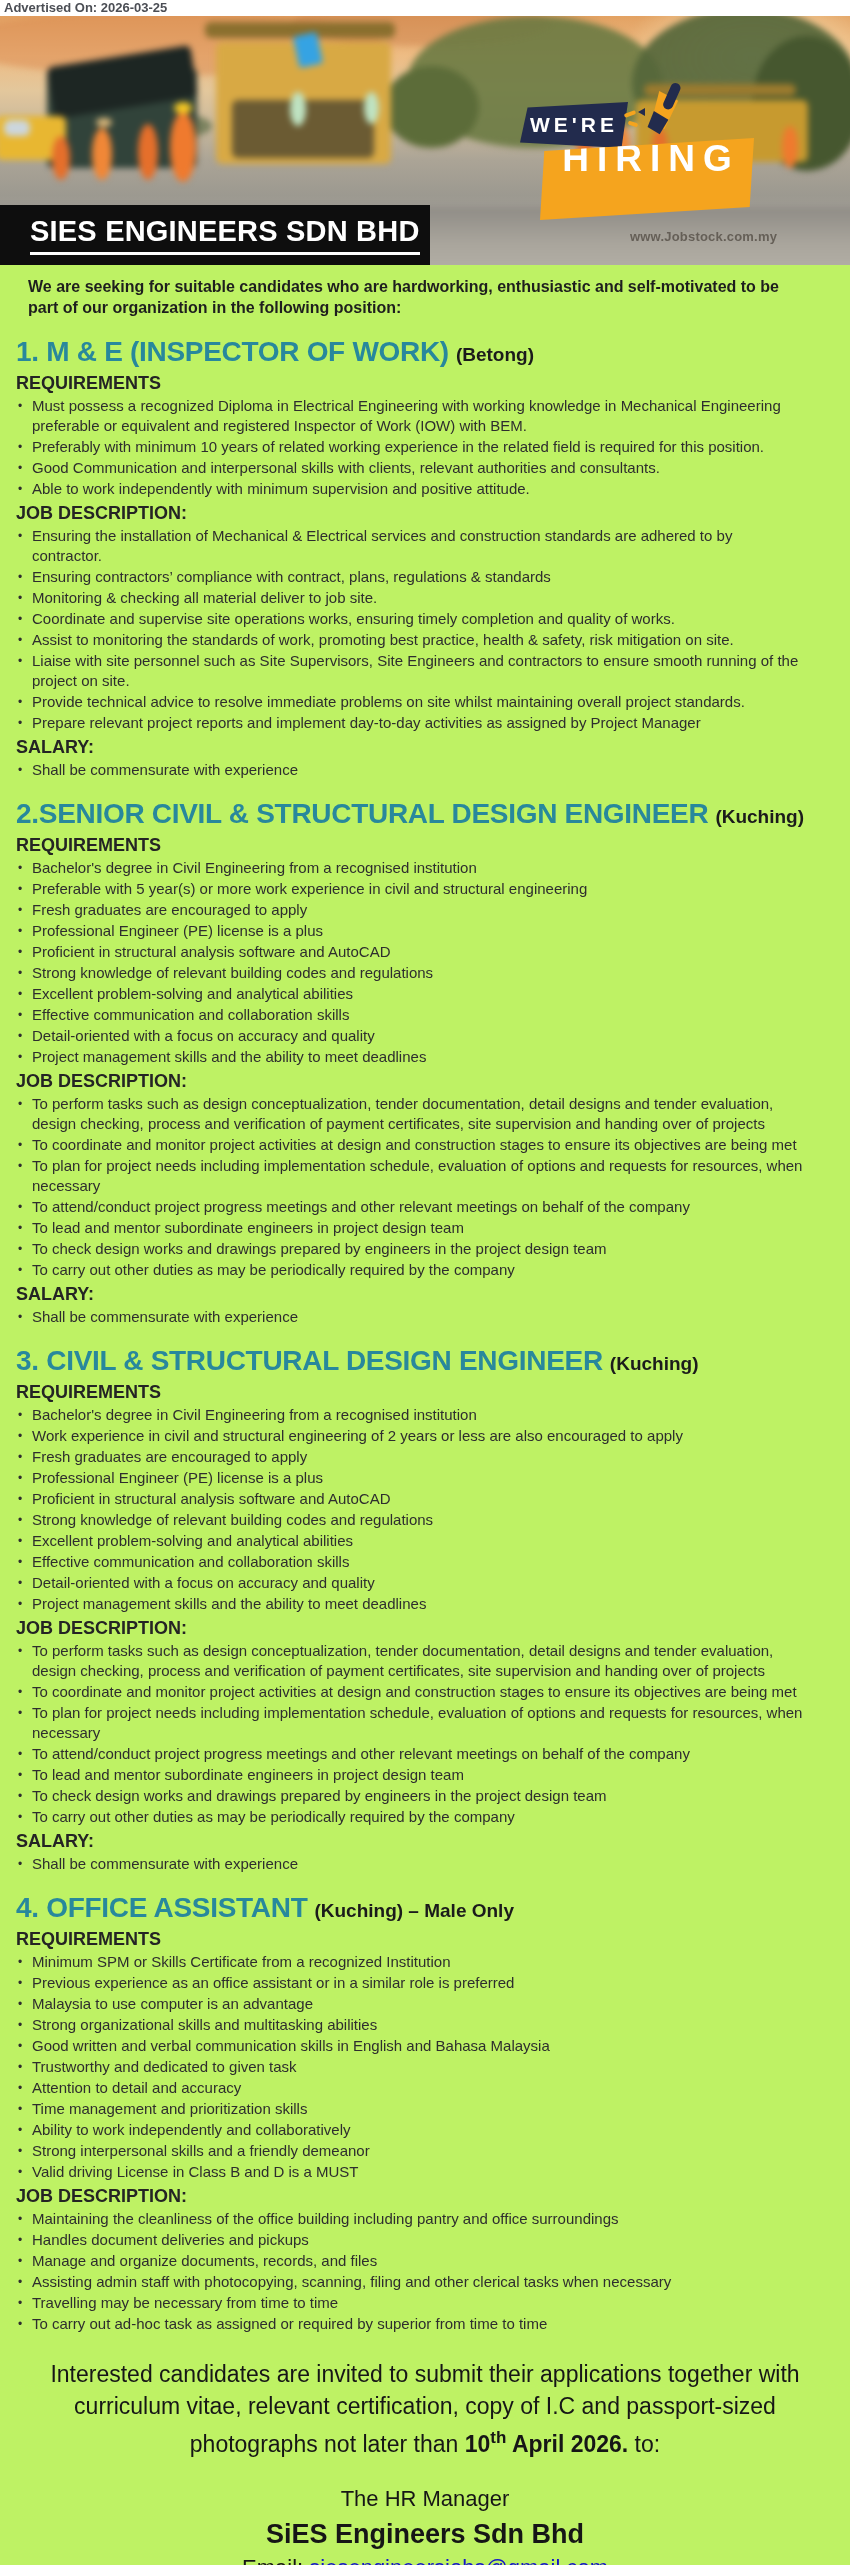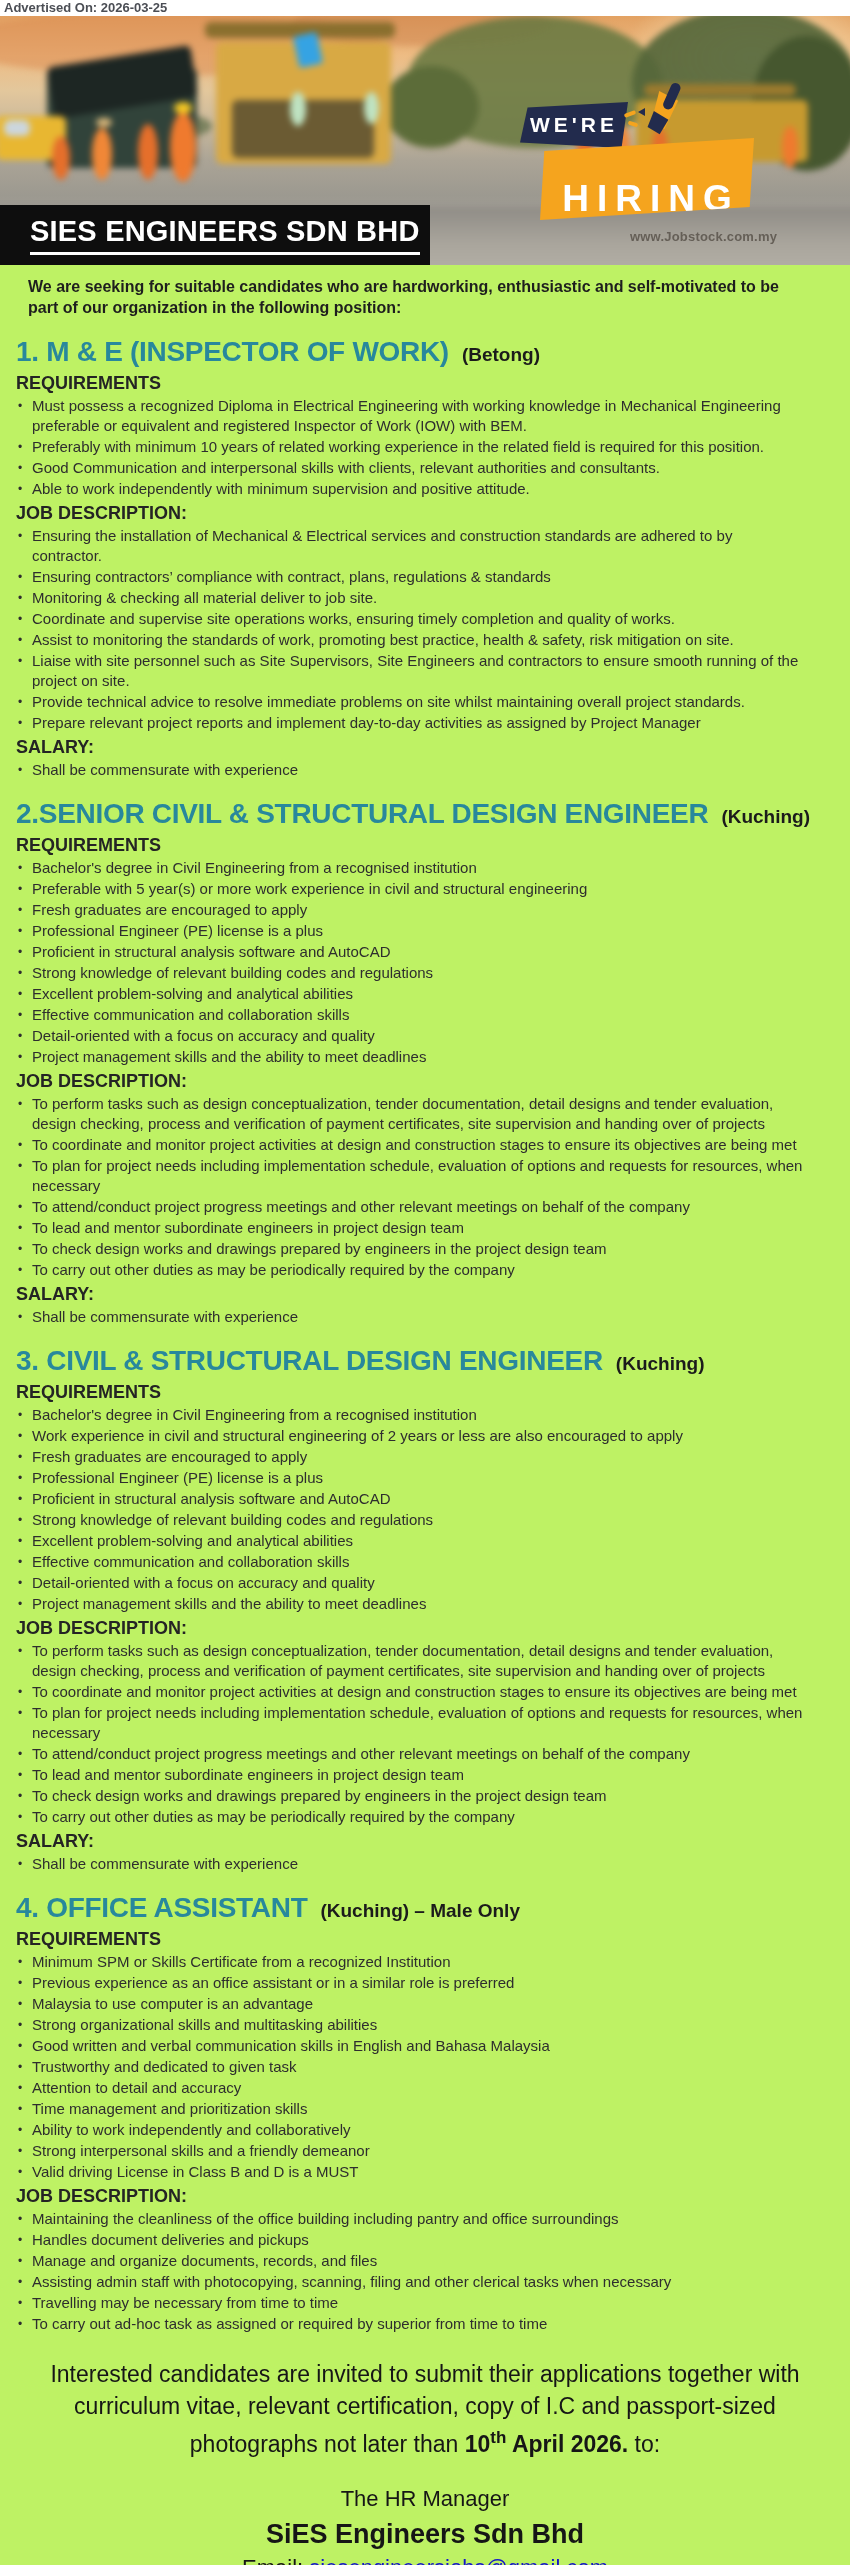--- a/index.html
+++ b/index.html
@@ -20,38 +20,38 @@
           background:linear-gradient(180deg,#8f8c86,#a9a59c 55%,#b4b0a7); border-radius:0; }
   .roadstripe { position:absolute; left:0; bottom:38px; width:320px; height:10px; background:#c8c4bb; opacity:.55; transform:rotate(-3deg); }
 
   
   .badge-were { position:absolute; left:520px; top:86px; width:108px; height:46px; background:#222b4d;
                 clip-path:polygon(7% 12%, 100% 0, 94% 100%, 0 88%);
                 display:flex; align-items:center; justify-content:center; }
   .badge-were span { color:#fff; font-size:21px; font-weight:700; letter-spacing:4px; }
   .badge-hiring { position:absolute; left:540px; top:122px; width:214px; height:82px; background:#f5a41e;
                   clip-path:polygon(2% 16%, 100% 0, 98% 84%, 0 100%);
-                  display:flex; align-items:flex-end; justify-content:center; }
+                  display:flex; align-items:flex-start; justify-content:center; }
   .badge-hiring span { color:#fff; font-size:37px; font-weight:700; letter-spacing:8px; padding-left:8px; }
   .megaphone { position:absolute; left:618px; top:66px; width:80px; height:58px; }
 
   .site-url { position:absolute; left:630px; top:213px; font-size:13px; font-weight:700; color:#655f57; letter-spacing:.2px; }
 
   
   .company-box { position:absolute; left:0; top:189px; width:430px; height:60px; background:#0e0e0e;
                  display:flex; align-items:center; padding-left:30px; }
   .company-box span { color:#fff; font-size:29px; font-weight:700; letter-spacing:.2px;
                       border-bottom:3px solid #fff; padding-bottom:4px; }
 
   
   .content { padding:0 46px 0 16px; }
   .intro { margin:11px 0 0 12px; width:782px; font-size:16px; font-weight:700; line-height:21px; color:#1e1e1e; }
 
   .job { margin-top:18px; }
-  .ptitle { display:flex; align-items:baseline; gap:13px; margin:0 0 5px 0; }
+  .ptitle { display:flex; align-items:baseline; gap:7px; margin:0 0 5px 0; }
   .tname { color:#28889c; font-size:28px; font-weight:800; letter-spacing:-.3px; white-space:nowrap; }
   .tloc  { color:#1b1b1b; font-size:19px; font-weight:700; white-space:nowrap; }
   .slabel { font-size:18px; font-weight:700; color:#242424; margin:3px 0 2px 0; }
   .blist { list-style:none; margin:0 0 4px 0; padding:0; }
   .blist li { position:relative; padding-left:16px; font-size:15px; line-height:20px; color:#2e2e2e; margin-bottom:1px; }
   .blist li::before { content:"\2022"; position:absolute; left:2px; top:0; font-size:12px; color:#2e2e2e; }
 
   
   .closing { margin-top:24px; text-align:center; color:#161616; }
   .closing-text { font-size:23px; line-height:32px; padding:0 40px; }

